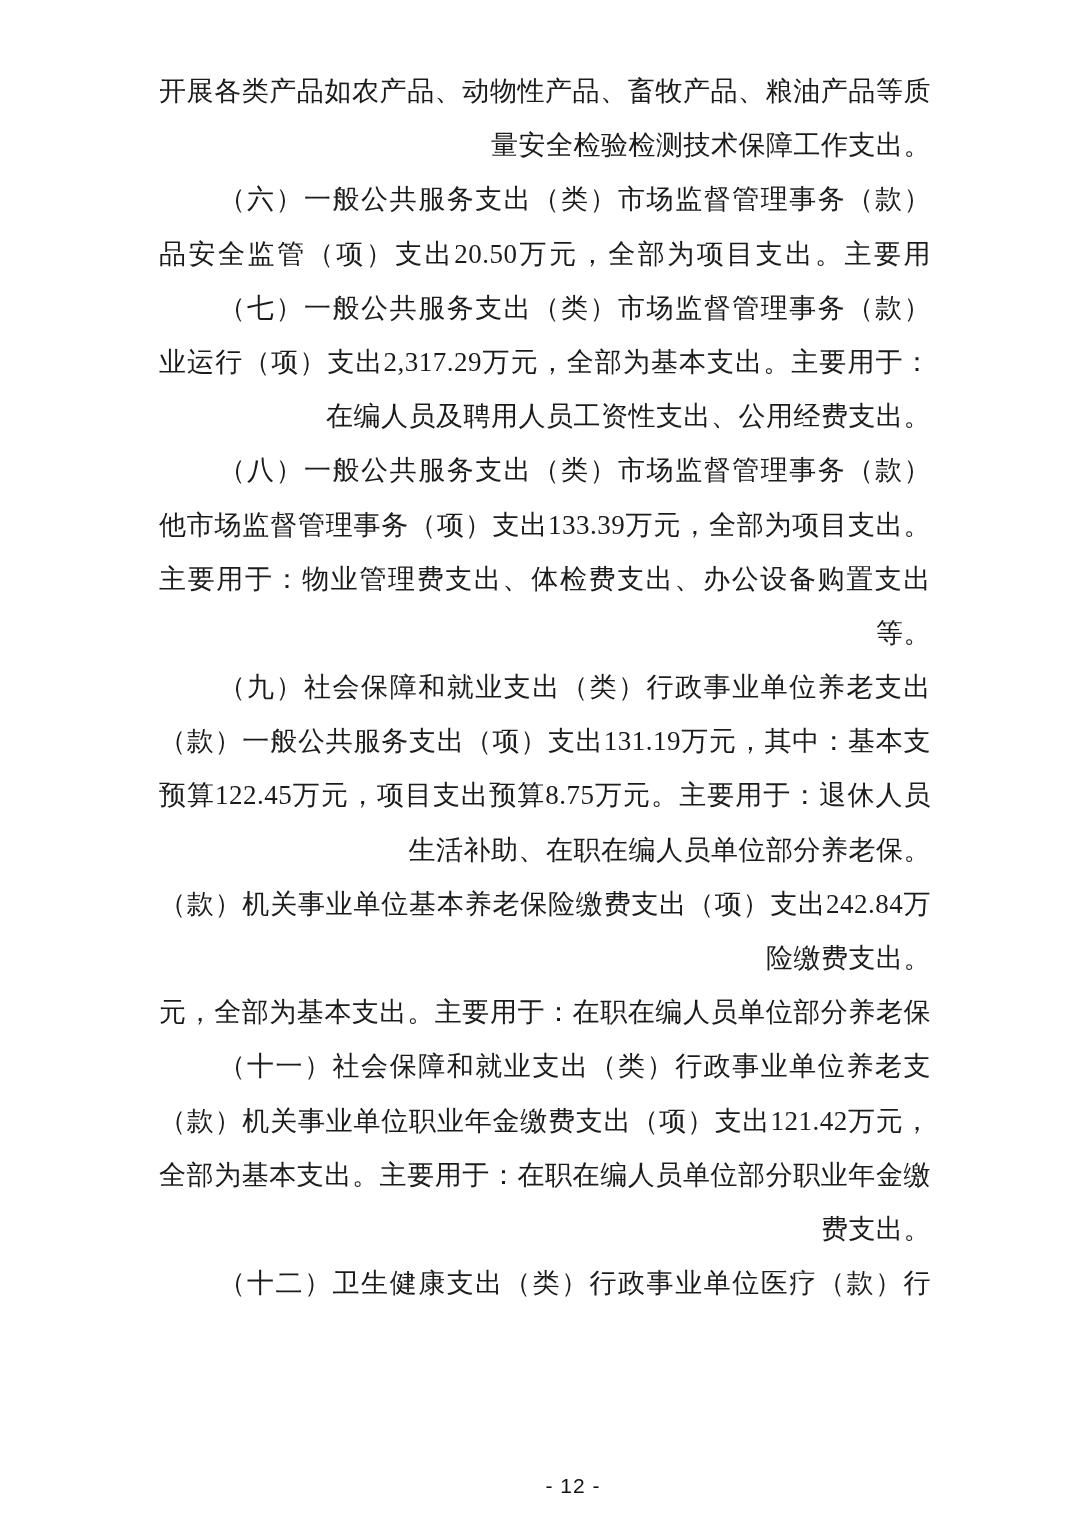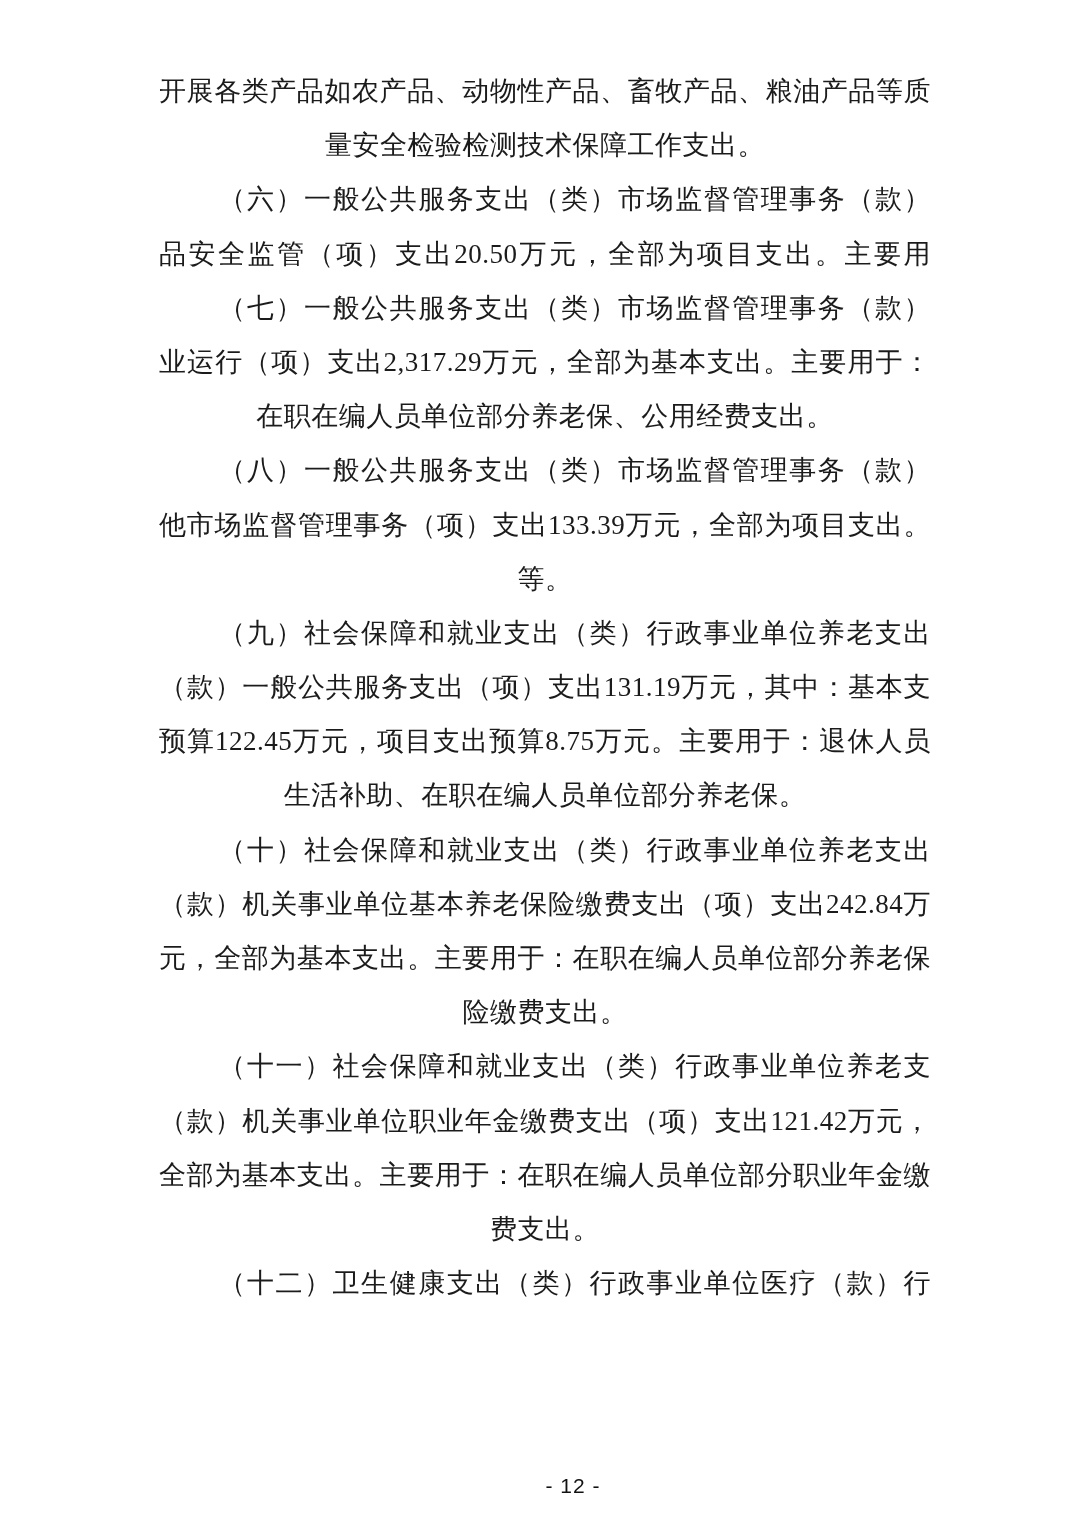--- a/index.html
+++ b/index.html
@@ -19,21 +19,21 @@
   .content {
     position: absolute;
     left: 159px;
     top: 64px;
     width: 772px;
   }
   .line {
     height: 54.2px;
     line-height: 54.2px;
     font-size: 27px;
-    text-align: center;
+    text-align: right;
     white-space: nowrap;
     letter-spacing: 0.5px;
   }
   .line.justify {
     white-space: normal;
     text-align: justify;
     text-align-last: justify;
     overflow: hidden;
   }
   .line.indent {
@@ -56,32 +56,32 @@
 <body>
 
 <div class="page">
   <div class="content">
       <div class="line justify">开展各类产品如农产品、动物性产品、畜牧产品、粮油产品等质</div>
       <div class="line">量安全检验检测技术保障工作支出。</div>
       <div class="line justify indent">（六）一般公共服务支出（类）市场监督管理事务（款）食</div>
       <div class="line justify">品安全监管（项）支出20.50万元，全部为项目支出。主要用于：</div>
       <div class="line justify indent">（七）一般公共服务支出（类）市场监督管理事务（款）事</div>
       <div class="line justify">业运行（项）支出2,317.29万元，全部为基本支出。主要用于：</div>
-      <div class="line">在职在编人员单位部分养老保、公用经费支出。</div>
+      <div class="line">在编人员及聘用人员工资性支出、公用经费支出。</div>
       <div class="line justify indent">（八）一般公共服务支出（类）市场监督管理事务（款）其</div>
       <div class="line justify">他市场监督管理事务（项）支出133.39万元，全部为项目支出。</div>
+      <div class="line justify">主要用于：物业管理费支出、体检费支出、办公设备购置支出</div>
       <div class="line">等。</div>
       <div class="line justify indent">（九）社会保障和就业支出（类）行政事业单位养老支出</div>
       <div class="line justify">（款）一般公共服务支出（项）支出131.19万元，其中：基本支出</div>
       <div class="line justify">预算122.45万元，项目支出预算8.75万元。主要用于：退休人员</div>
       <div class="line">生活补助、在职在编人员单位部分养老保。</div>
-      <div class="line justify indent">（十）社会保障和就业支出（类）行政事业单位养老支出</div>
       <div class="line justify">（款）机关事业单位基本养老保险缴费支出（项）支出242.84万</div>
+      <div class="line">险缴费支出。</div>
       <div class="line justify">元，全部为基本支出。主要用于：在职在编人员单位部分养老保</div>
-      <div class="line">险缴费支出。</div>
       <div class="line justify indent">（十一）社会保障和就业支出（类）行政事业单位养老支出</div>
       <div class="line justify">（款）机关事业单位职业年金缴费支出（项）支出121.42万元，</div>
       <div class="line justify">全部为基本支出。主要用于：在职在编人员单位部分职业年金缴</div>
       <div class="line">费支出。</div>
       <div class="line justify indent">（十二）卫生健康支出（类）行政事业单位医疗（款）行政</div>
     </div>
   <div class="footer">- 12 -</div>
 </div>
 
 </body></html>

